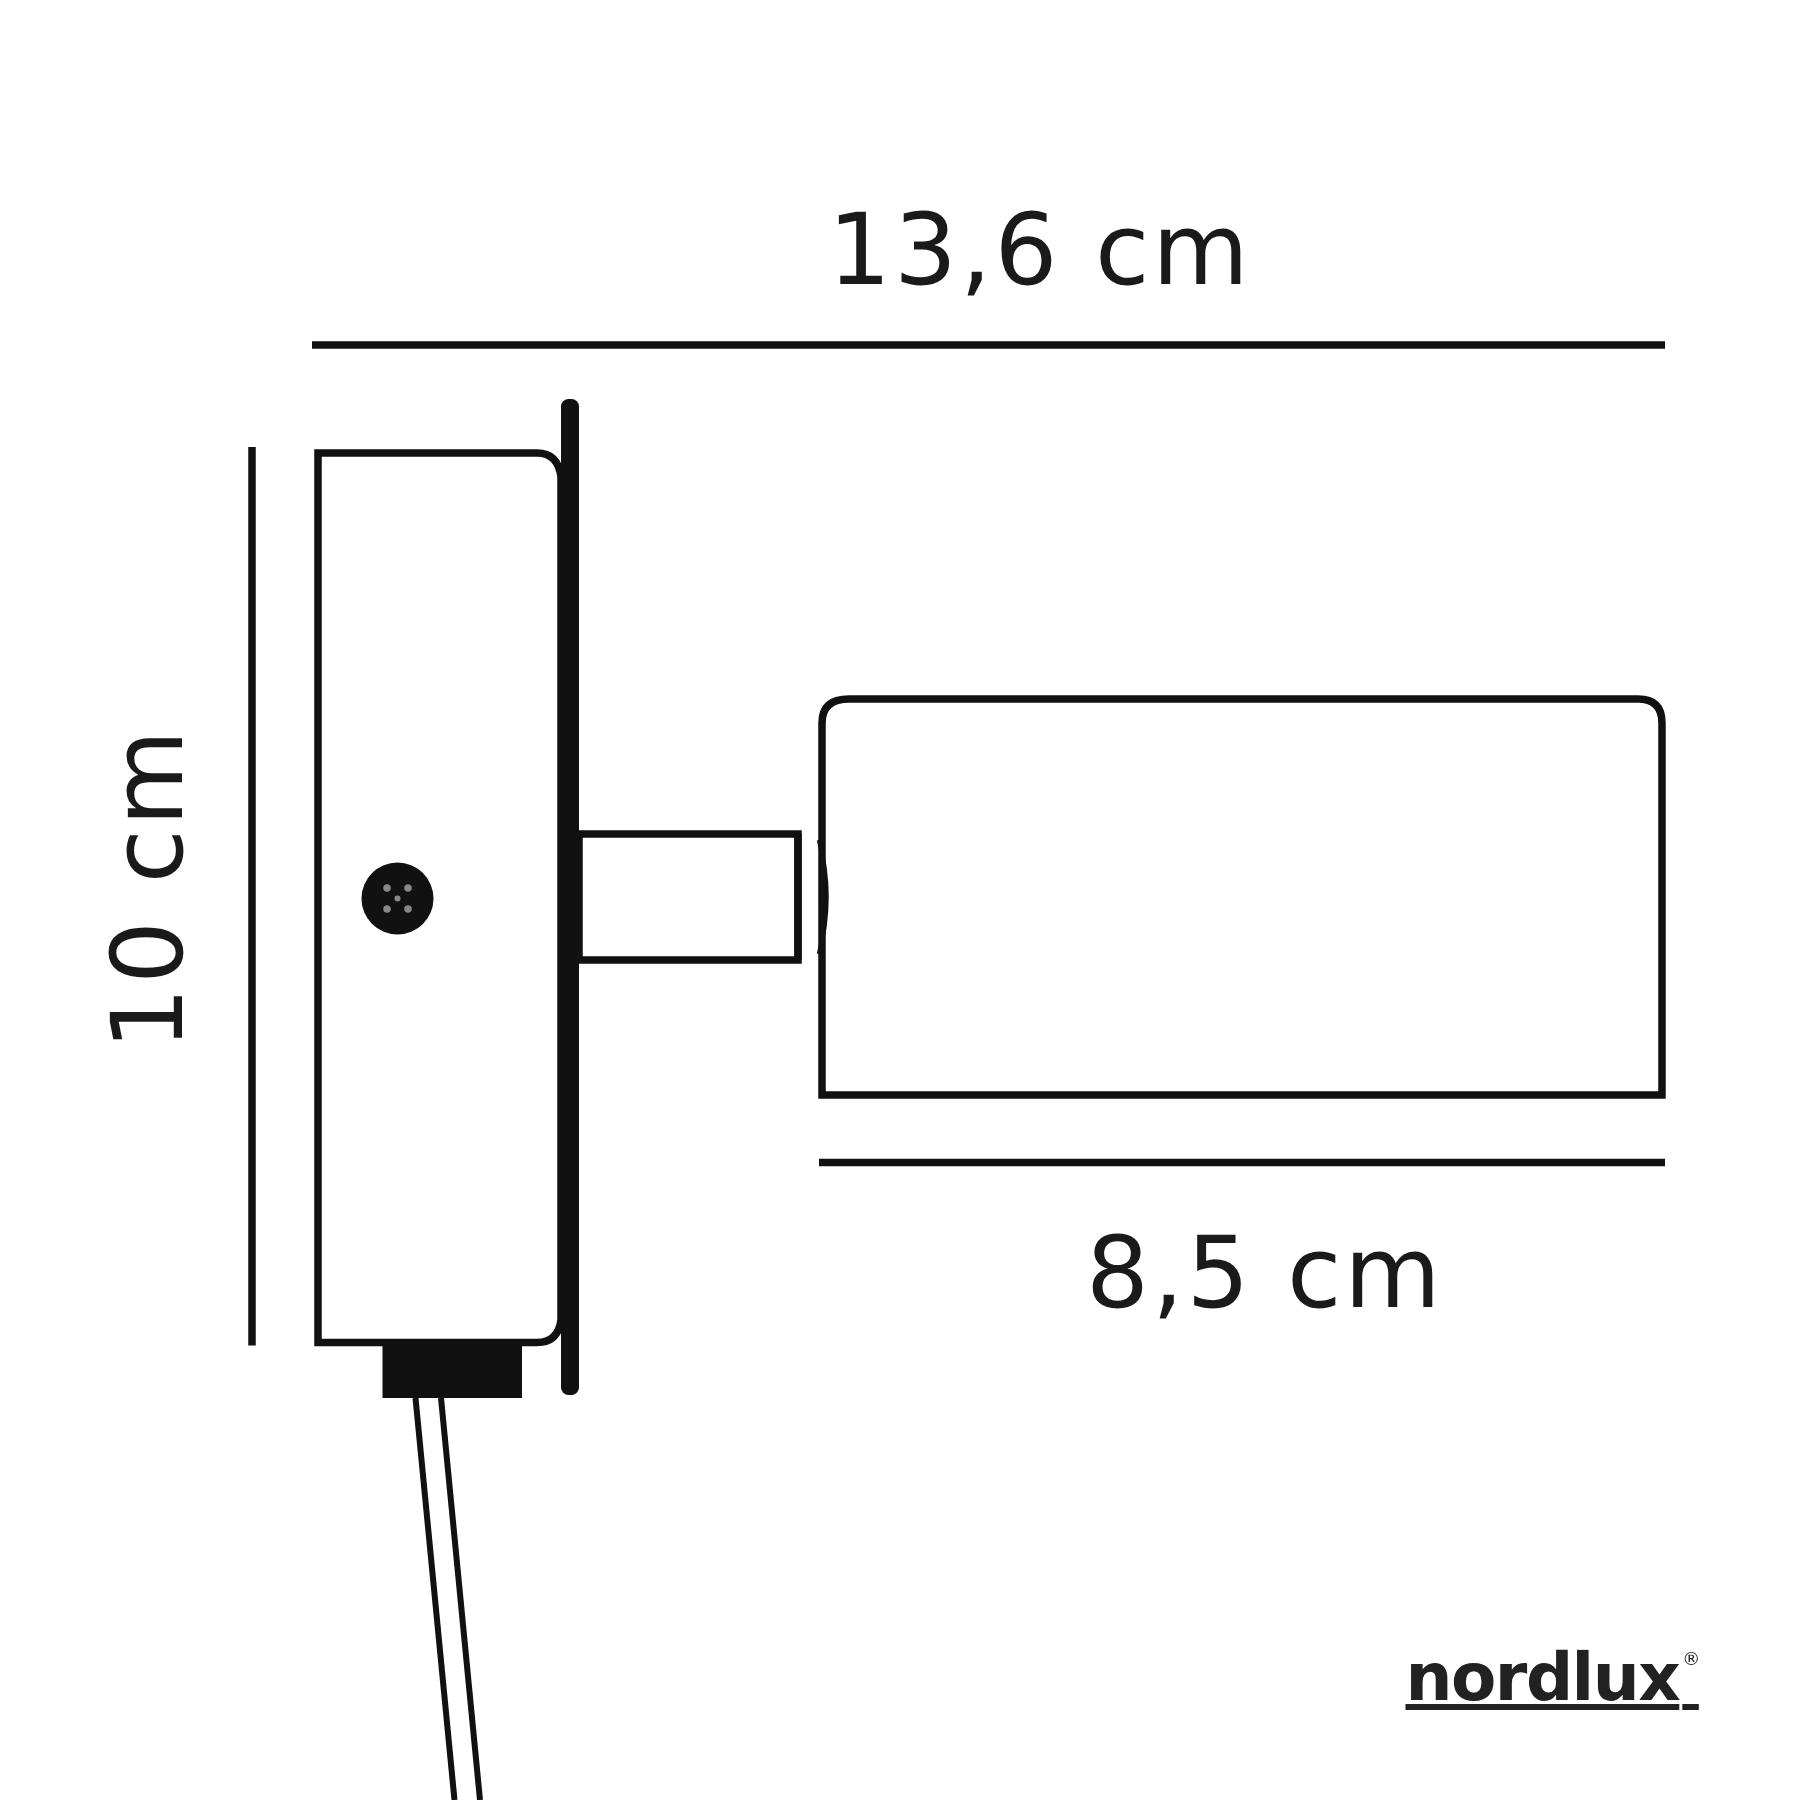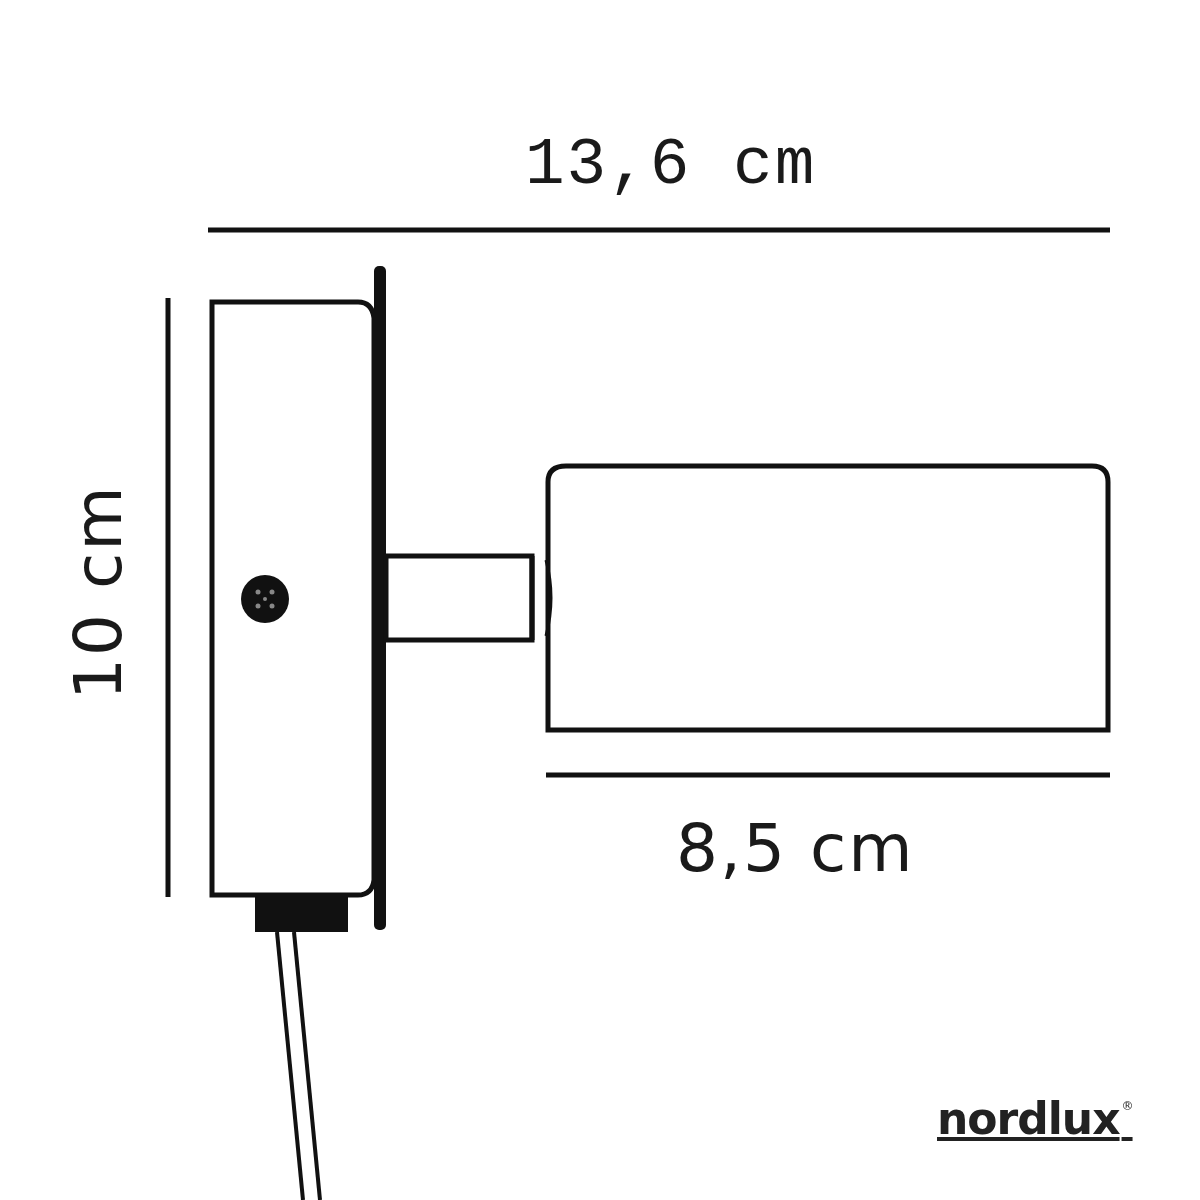--- a/index.html
+++ b/index.html
@@ -42,17 +42,17 @@
 
   <g stroke="#111" stroke-width="5" fill="#fff">
     <rect x="386" y="556" width="146" height="84"></rect>
     <line x1="532" y1="556" x2="532" y2="640"></line>
   </g>
 
   <path d="M548 482 Q548 466 566 466 H1092 Q1108 466 1108 482 V730 H548 Z" fill="#fff" stroke="#111" stroke-width="5"></path>
   <path d="M546 560 Q556 598 546 636" fill="none" stroke="#111" stroke-width="3"></path>
 </svg>
 
-<div class="dim-label" style="left:525px; top:128px;font-family:Liberation Mono, monospace;">13,6 cm</div>
+<div class="dim-label" style="left:552px; top:128px;">13,6 cm</div>
 <div class="dim-label" style="left:60px; top:700px; transform-origin:0 0; transform:rotate(-90deg);">10 cm</div>
-<div class="dim-label" style="left:676px; top:810px;">8,5 cm</div>
+<div class="dim-label" style="left:724px; top:810px;">8,5 cm</div>
 
 <div class="logo" style="left:937px; top:1093px;"><span>nordlux</span><sup>®</sup></div>
 
 </body></html>

